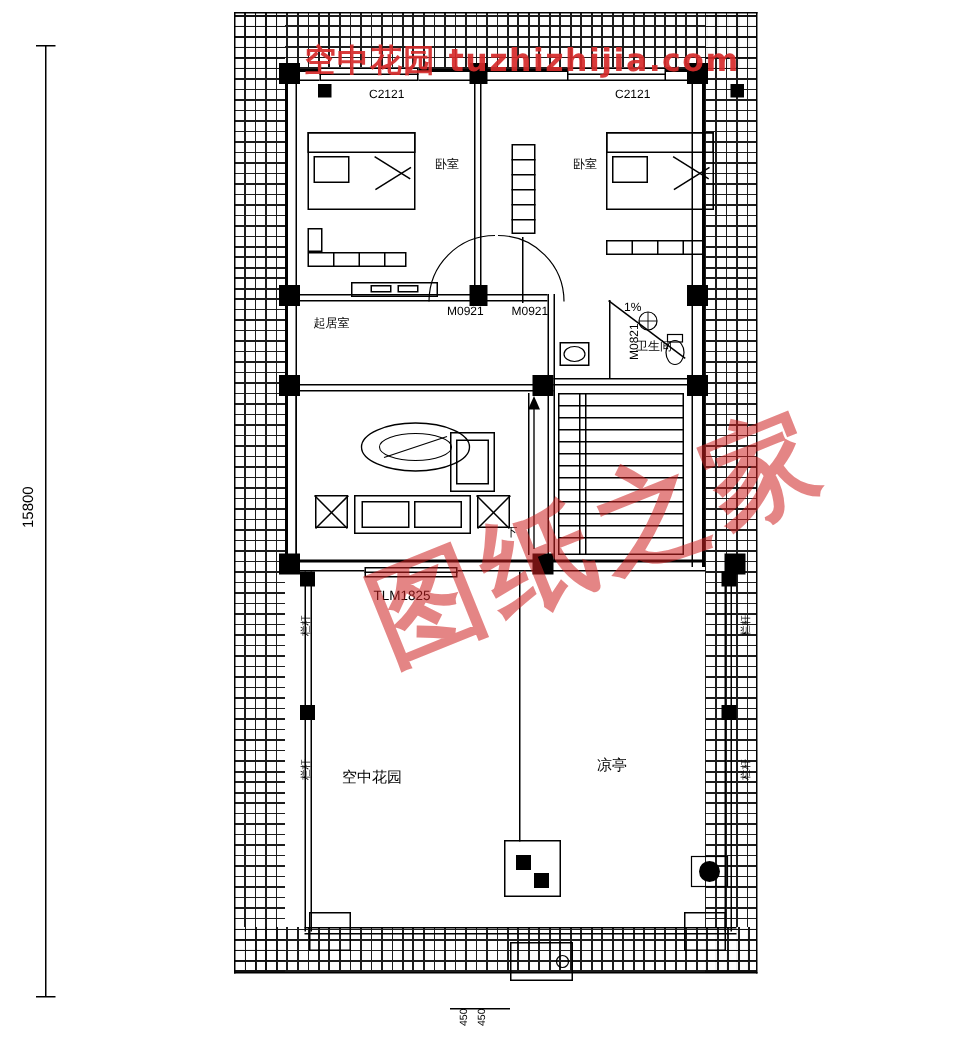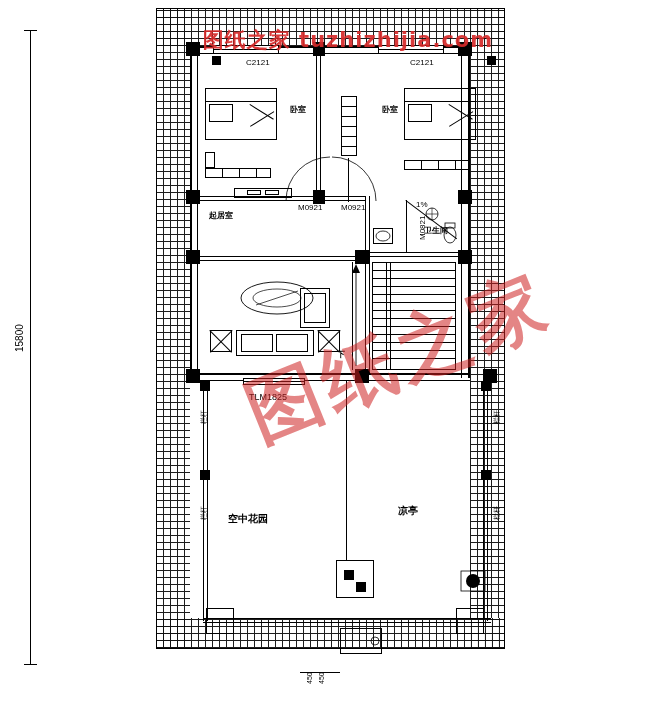--- a/index.html
+++ b/index.html
@@ -3,21 +3,21 @@
 <meta charset="utf-8">
 <style>
   html,body{margin:0;padding:0;background:#ffffff;}
   body{width:650px;height:701px;position:relative;overflow:hidden;
        font-family:"Liberation Sans",sans-serif;color:#000;}
   #sheet{position:absolute;left:0;top:0;width:650px;height:701px;}
 
   
   .abs{position:absolute;}
   .txt{position:absolute;font-size:8px;line-height:9px;white-space:nowrap;color:#000;}
-  .txt.cn{font-family:"DejaVu Sans",sans-serif;font-weight:bold;}
+  .txt.cn{font-family:"DejaVu Sans",sans-serif;}
   .vtxt{position:absolute;font-size:8px;white-space:nowrap;
         transform:rotate(-90deg);transform-origin:left top;color:#000;}
   .line{position:absolute;background:#000;}
   .hline{height:1px;}
   .vline{width:1px;}
   .blk{position:absolute;background:#000;}
   .rect{position:absolute;border:1px solid #000;box-sizing:border-box;}
 
   
   .hatch{position:absolute;box-sizing:border-box;
@@ -249,16 +249,16 @@
   <div class="txt" style="left:249px;top:393px;font-size:9px;">TLM1825</div>
   <div class="txt cn" style="left:337px;top:350px;">下</div>
   <div class="txt" style="left:416px;top:200px;">1%</div>
 
   <div class="vtxt" style="left:418px;top:240px;">M0821</div>
   <div class="vtxt cn" style="left:199px;top:424px;font-size:7px;">栏杆</div>
   <div class="vtxt cn" style="left:492px;top:424px;font-size:7px;">栏杆</div>
   <div class="vtxt cn" style="left:199px;top:520px;font-size:7px;">栏杆</div>
   <div class="vtxt cn" style="left:492px;top:520px;font-size:7px;">栏杆</div>
 
-  <div class="wm-top">图纸之家 tuzhizhijia.com</div>
+  <div class="wm-top">空中花园 tuzhizhijia.com</div>
   <div class="wm-big">图纸之家</div>
 
 </div>
 
 </body></html>

